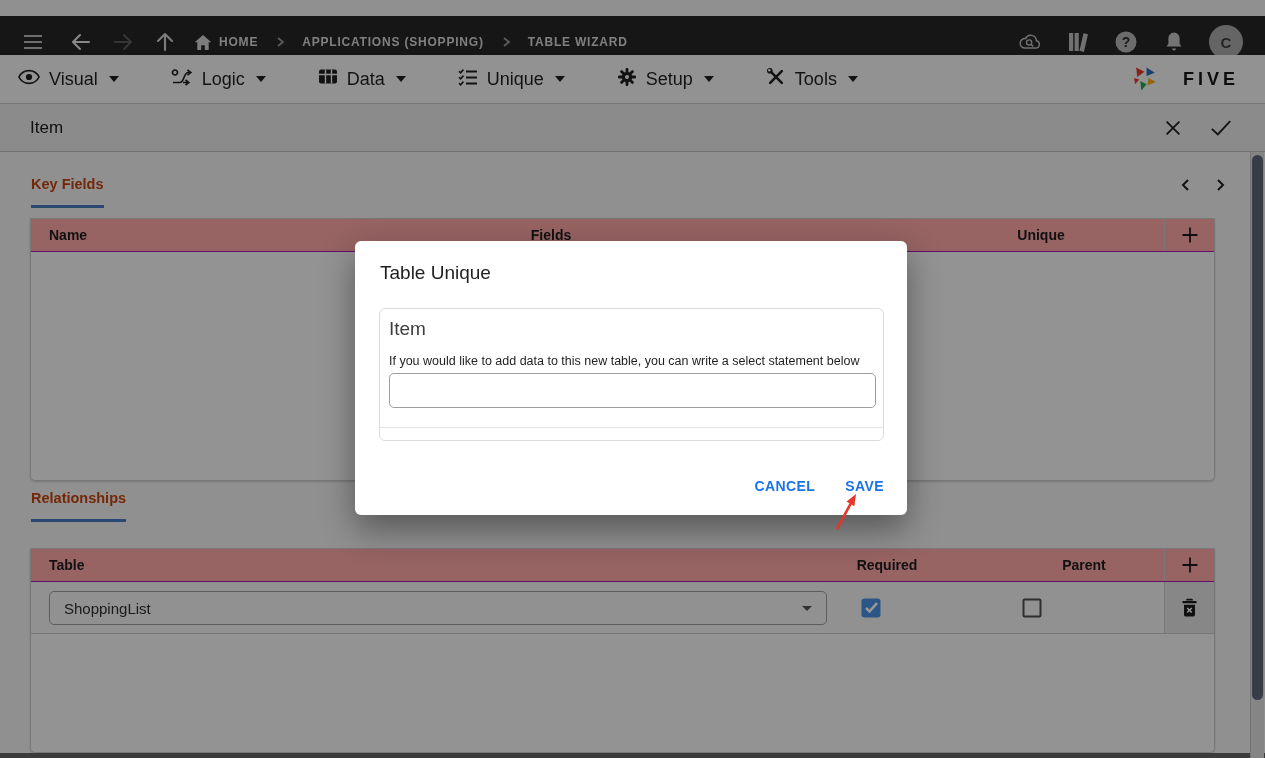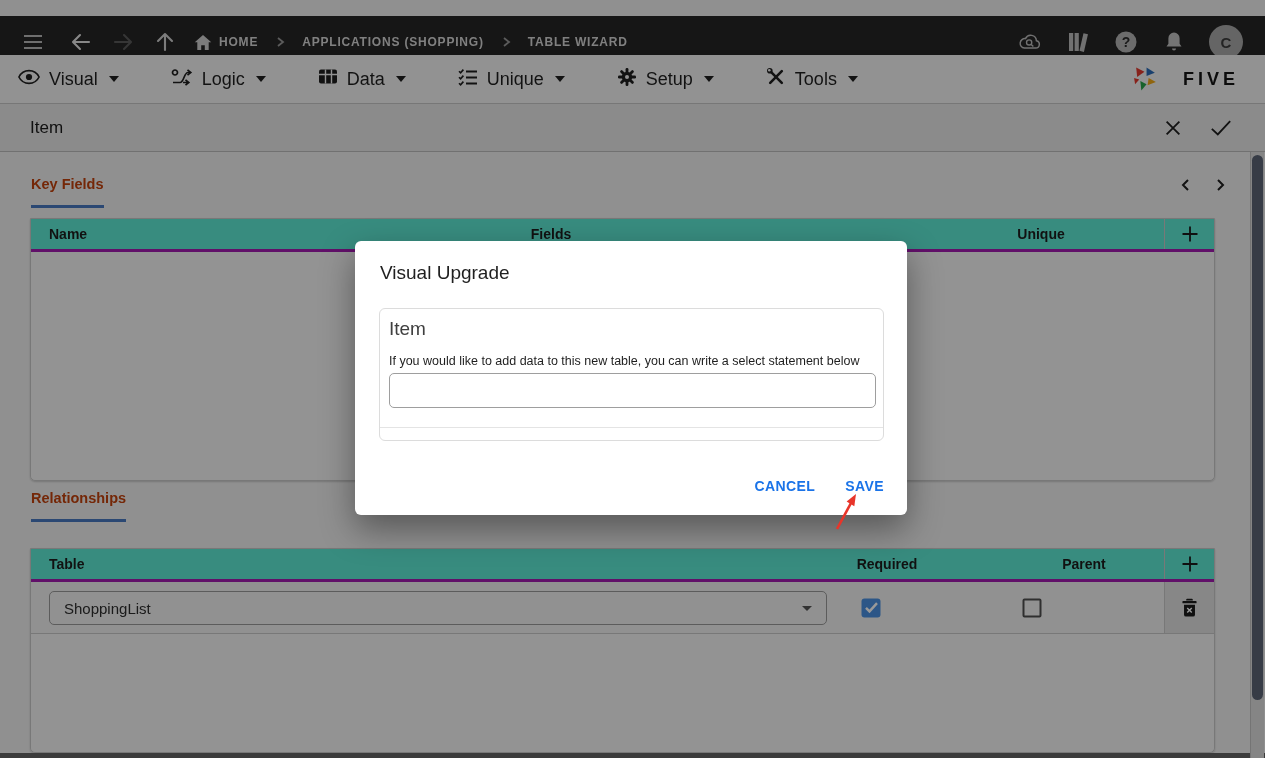--- a/index.html
+++ b/index.html
@@ -42,21 +42,21 @@
          padding-bottom:13px; border-bottom:3px solid #4878c0; cursor:pointer; }
   .tab-kf { top:176px; } .tab-rel { top:490px; }
   .pager { position:absolute; width:24px; height:24px; display:flex; align-items:center; justify-content:center; cursor:pointer; }
   .pager.prev { left:1174px; top:173px; } .pager.next { left:1208px; top:173px; }
 
   
   .tbl { position:absolute; left:30px; width:1185px; border:1px solid #c8c8c8; border-radius:0 0 5px 5px;
          box-shadow:0 1px 2px rgba(0,0,0,.18); }
   .tbl-kf { top:218px; height:263px; }
   .tbl-rel { top:548px; height:205px; }
-  .thead { position:relative; height:33px; background:#5eead4; border-bottom:3px solid #a21caf;
+  .thead { position:relative; height:33px; background:#fca5a5; border-bottom:1px solid #a21caf;
            font-size:14px; font-weight:600; color:#1d1d1d; }
   .th-left { position:absolute; left:18px; top:50%; transform:translateY(-50%); }
   .th-center { position:absolute; top:50%; transform:translate(-50%,-50%); }
   .plus-cell { position:absolute; right:0; top:0; width:50px; height:100%;
                border-left:1px solid #c8c8c8; display:flex; align-items:center; justify-content:center; cursor:pointer; }
   .tbody-empty { background:#f6f6f6; }
   .tbody-kf { height:228px; border-radius:0 0 5px 5px; }
   .tbody-rel { height:118px; border-radius:0 0 5px 5px; }
 
   .rel-row { position:relative; height:52px; background:#f2f2f2; border-bottom:1px solid #c8c8c8; }
@@ -346,21 +346,21 @@
 
   <div class="bottom-strip"></div>
 
   <div class="scroll-track">
     <div class="scroll-thumb"></div>
   </div>
 
   <div class="overlay"></div>
 
   <div class="modal">
-    <div class="modal-title">Visual Upgrade</div>
+    <div class="modal-title">Table Unique</div>
     <div class="modal-card">
       <div class="card-heading">Item</div>
       <div class="card-desc">If you would like to add data to this new table, you can write a select statement below</div>
       <input class="sql-input" type="text" value="" style="">
       <div class="card-divider"></div>
     </div>
     <div class="modal-actions">
       <button>CANCEL</button>
       <button>SAVE</button>
     </div>

